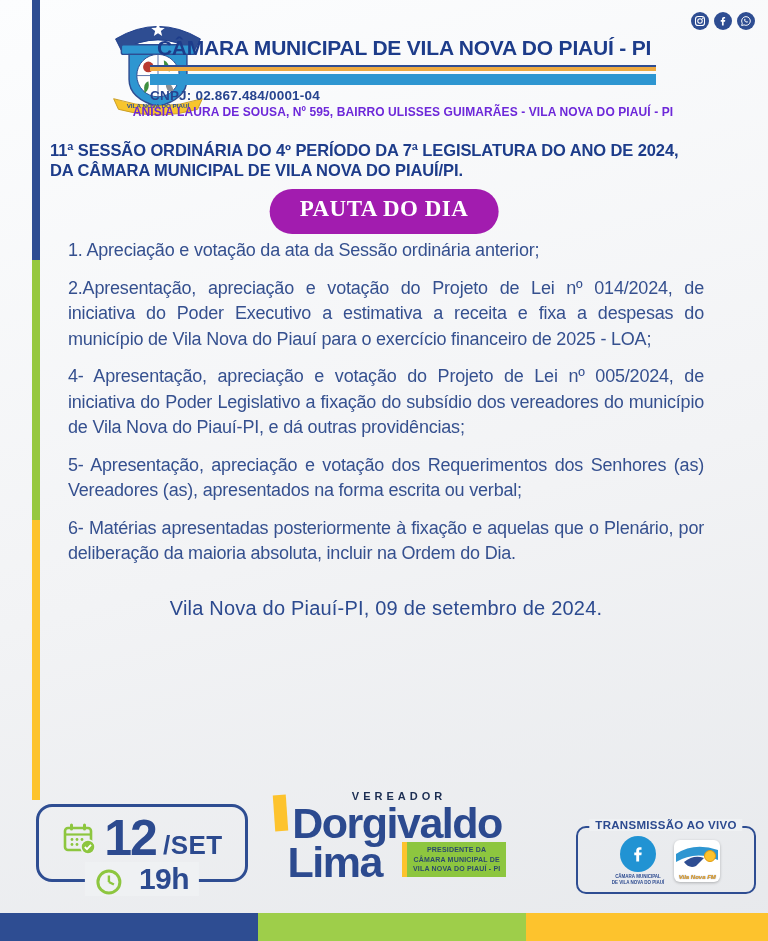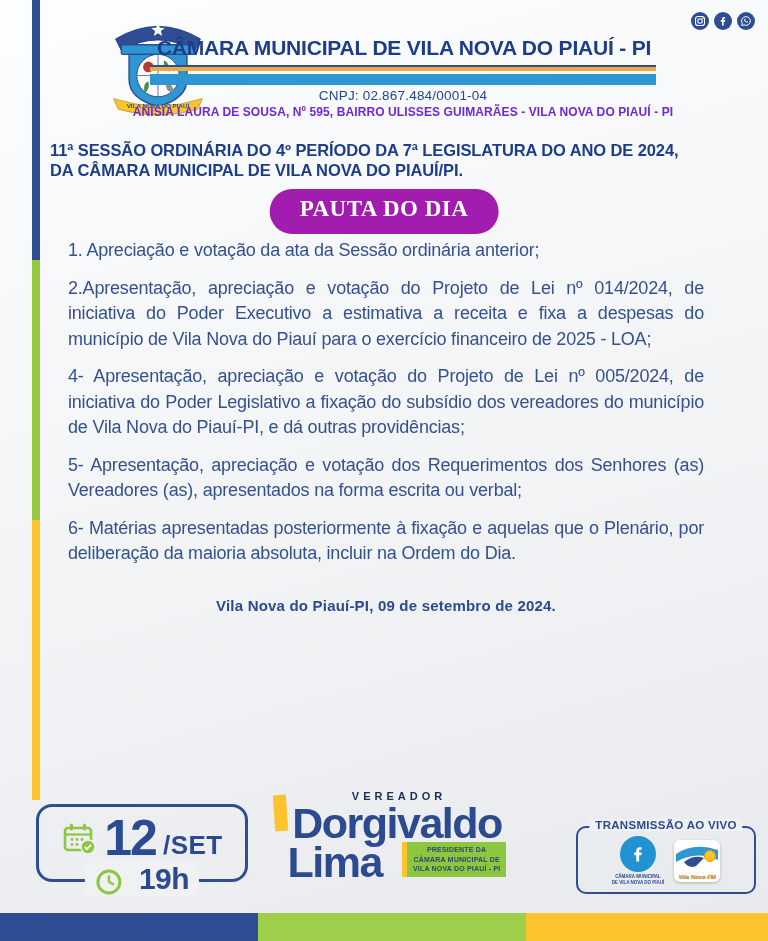--- a/index.html
+++ b/index.html
@@ -25,39 +25,39 @@
   .crest{position:absolute;left:100px;top:10px;}
 
   
   .org-title{position:absolute;left:148px;top:36px;width:512px;text-align:center;
     color:#1d3c8a;font-size:21px;font-weight:bold;letter-spacing:-0.2px;white-space:nowrap;}
   .hstripes{position:absolute;left:150px;top:65px;width:506px;}
   .hs-line{height:2px;background:#2e4d92;}
   .hs-orange{height:4px;background:#eeaa41;}
   .hs-gap{height:3px;}
   .hs-blue{height:11px;background:#2e96d1;}
-  .cnpj{position:absolute;left:150px;top:88px;width:506px;text-align:center;
-    color:#27448f;font-size:13.5px;font-weight:normal;letter-spacing:0.2px;}
+  .cnpj{position:absolute;left:150px;top:88px;width:506px;text-align:left;
+    color:#27448f;font-size:13.5px;font-weight:bold;letter-spacing:0.2px;}
   .addr{position:absolute;left:80px;top:105px;width:646px;text-align:center;
     color:#6d28d9;font-size:12px;font-weight:bold;letter-spacing:0.1px;white-space:nowrap;}
 
   
   .session-title{position:absolute;left:50px;top:140px;width:668px;text-align:left;
     color:#1d3c8a;font-size:16.5px;font-weight:bold;line-height:1.22;letter-spacing:-0.1px;}
 
   
   .pill{position:absolute;left:50%;top:189px;transform:translateX(-50%);
     background:#a21caf;color:#ffffff;font-size:23px;font-weight:bold;letter-spacing:0.5px;
     padding:7px 30px 12px;border-radius:999px;white-space:nowrap;font-family:Liberation Serif, serif;}
 
   
   .agenda-block{position:absolute;left:68px;top:238px;width:636px;}
   .agenda-block p{margin:0 0 12px 0;color:#35508f;font-size:18px;line-height:1.42;
     text-align:justify;letter-spacing:-0.2px;}
-  .dateline{margin-top:30px;text-align:center;color:#2c4a8f;font-size:15px;font-weight:bold;
+  .dateline{margin-top:30px;text-align:center;color:#2c4a8f;font-size:20px;font-weight:normal;
     letter-spacing:0.2px;}
 
   
   .schedule{position:absolute;left:36px;top:804px;width:206px;height:72px;
     border:3px solid #2e4d92;border-radius:16px;}
   .sched-row1{display:flex;align-items:center;justify-content:center;gap:7px;margin-top:6px;}
   .sched-day{color:#2c4a8f;font-size:50px;font-weight:bold;letter-spacing:-2px;line-height:1;}
   .sched-month{color:#2c4a8f;font-size:26px;font-weight:bold;letter-spacing:0.5px;margin-top:14px;}
   .sched-row2{position:absolute;left:50%;bottom:-17px;transform:translateX(-50%);
     display:flex;align-items:flex-end;gap:16px;background:#eff1f3;padding:0 10px;}

